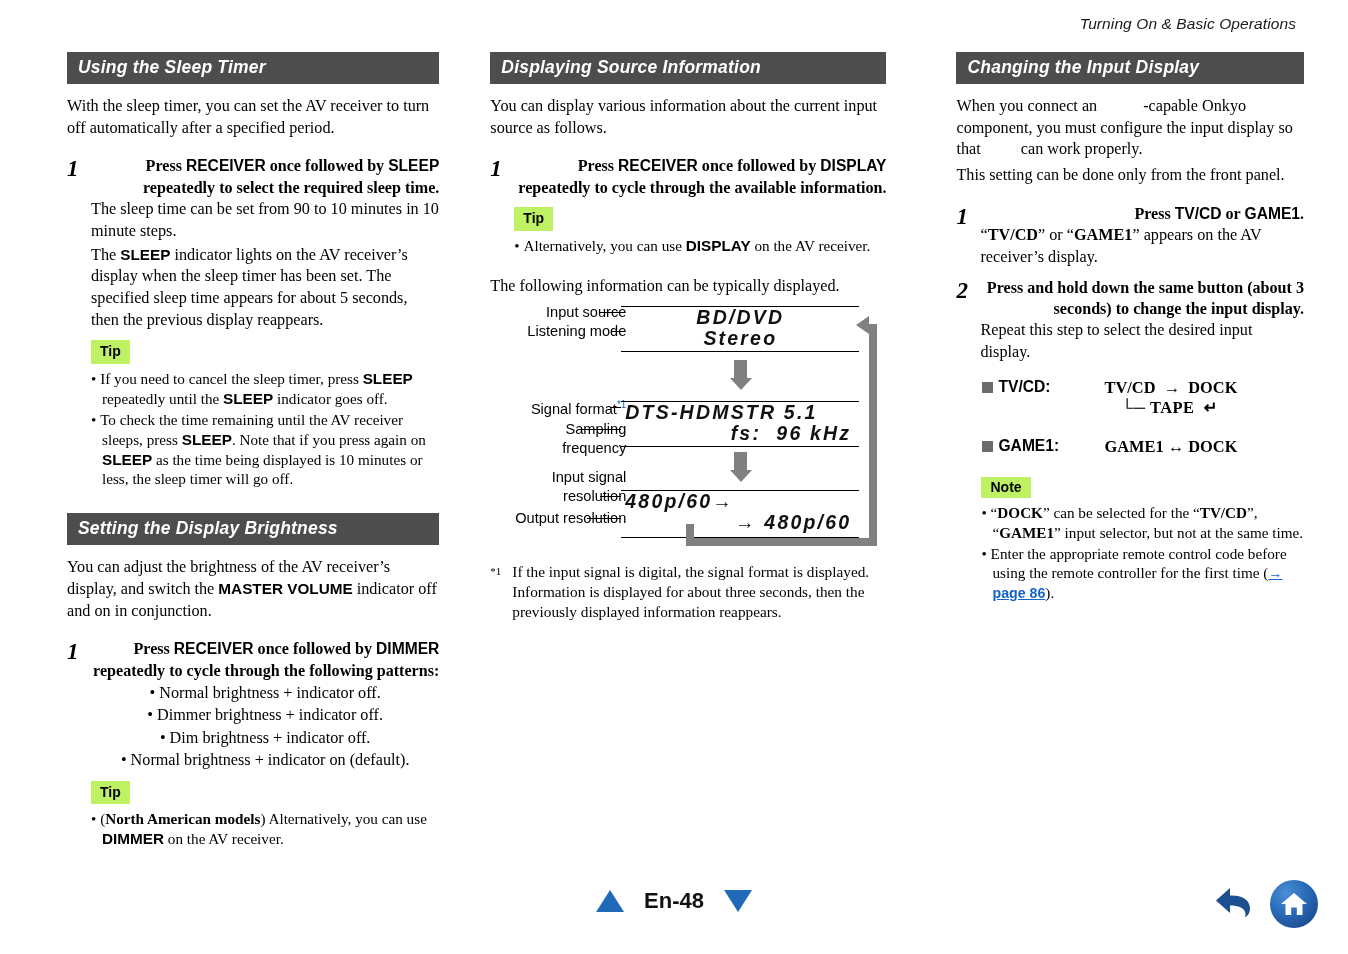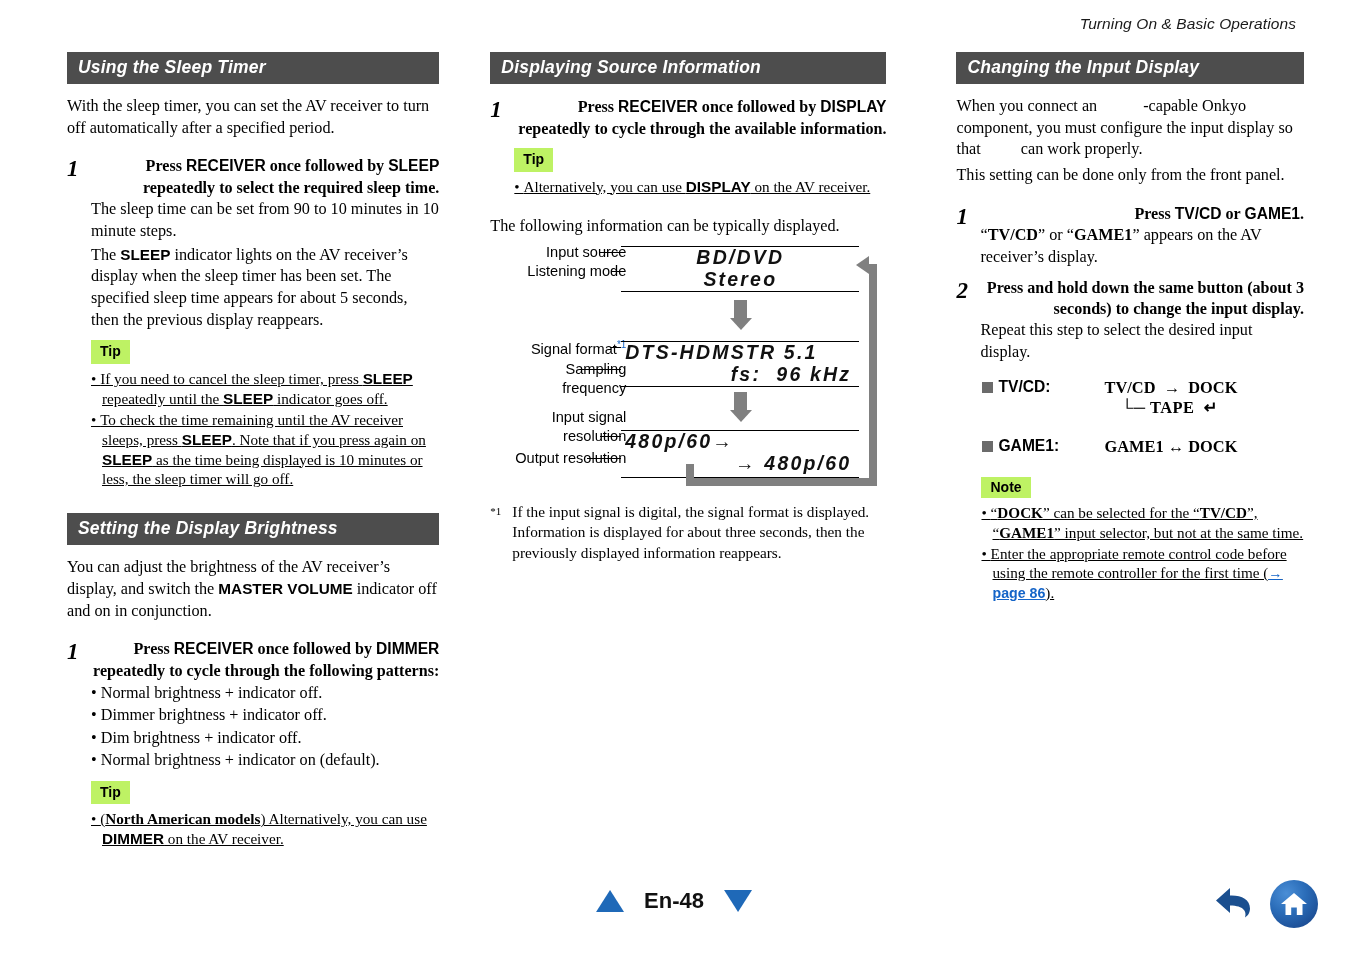--- a/index.html
+++ b/index.html
@@ -99,20 +99,21 @@
     margin-bottom: 1px;
     text-align: right;
   }
   .step-head .sans-b { font-size: 15.6px; }
   .step-text { display: block; margin-bottom: 2px; }
   .bullet-line {
     display: block;
     padding-left: 11px;
     text-indent: -11px;
     line-height: 1.38;
+    text-align: center;
   }
 
   
   .callout { margin: 9px 0 6px 0; }
   .callout-label {
     display: inline-block;
     background: #bef264;
     font-family: "Liberation Sans", sans-serif;
     font-weight: bold;
     font-size: 14px;
@@ -123,21 +124,20 @@
     margin: 0;
     padding: 0;
     list-style: none;
   }
   .callout li {
     font-size: 15.2px;
     line-height: 1.3;
     padding-left: 11px;
     text-indent: -11px;
     margin-bottom: 1px;
-    text-decoration: underline;
   }
   .callout li::before { content: "\2022\00a0"; }
   .indent-1 { margin-left: 25px; }
 
   
   .plink {
     color: #1464c8;
     font-family: "Liberation Sans", sans-serif;
     font-weight: bold;
     font-size: 14.2px;
@@ -379,20 +379,21 @@
           </ul>
         </div>
       </div>
     </div>
   </div>
 
   <div class="col col-2">
 
     <div class="section-bar">Displaying Source Information</div>
 
+    <p class="para">You can display various information about the current input source as follows.</p>
 
     <div class="step">
       <div class="step-num">1</div>
       <div class="step-body">
         <span class="step-head"><span>Press </span><span class="sans-b">RECEIVER</span><span> once followed by </span><span class="sans-b">DISPLAY</span><span> repeatedly to cycle through the available information.</span></span>
 
         <div class="callout">
           <div class="callout-label">Tip</div>
           <ul>
             <li><span>Alternatively, you can use </span><span class="sans-b">DISPLAY</span><span> on the AV receiver.</span></li>

